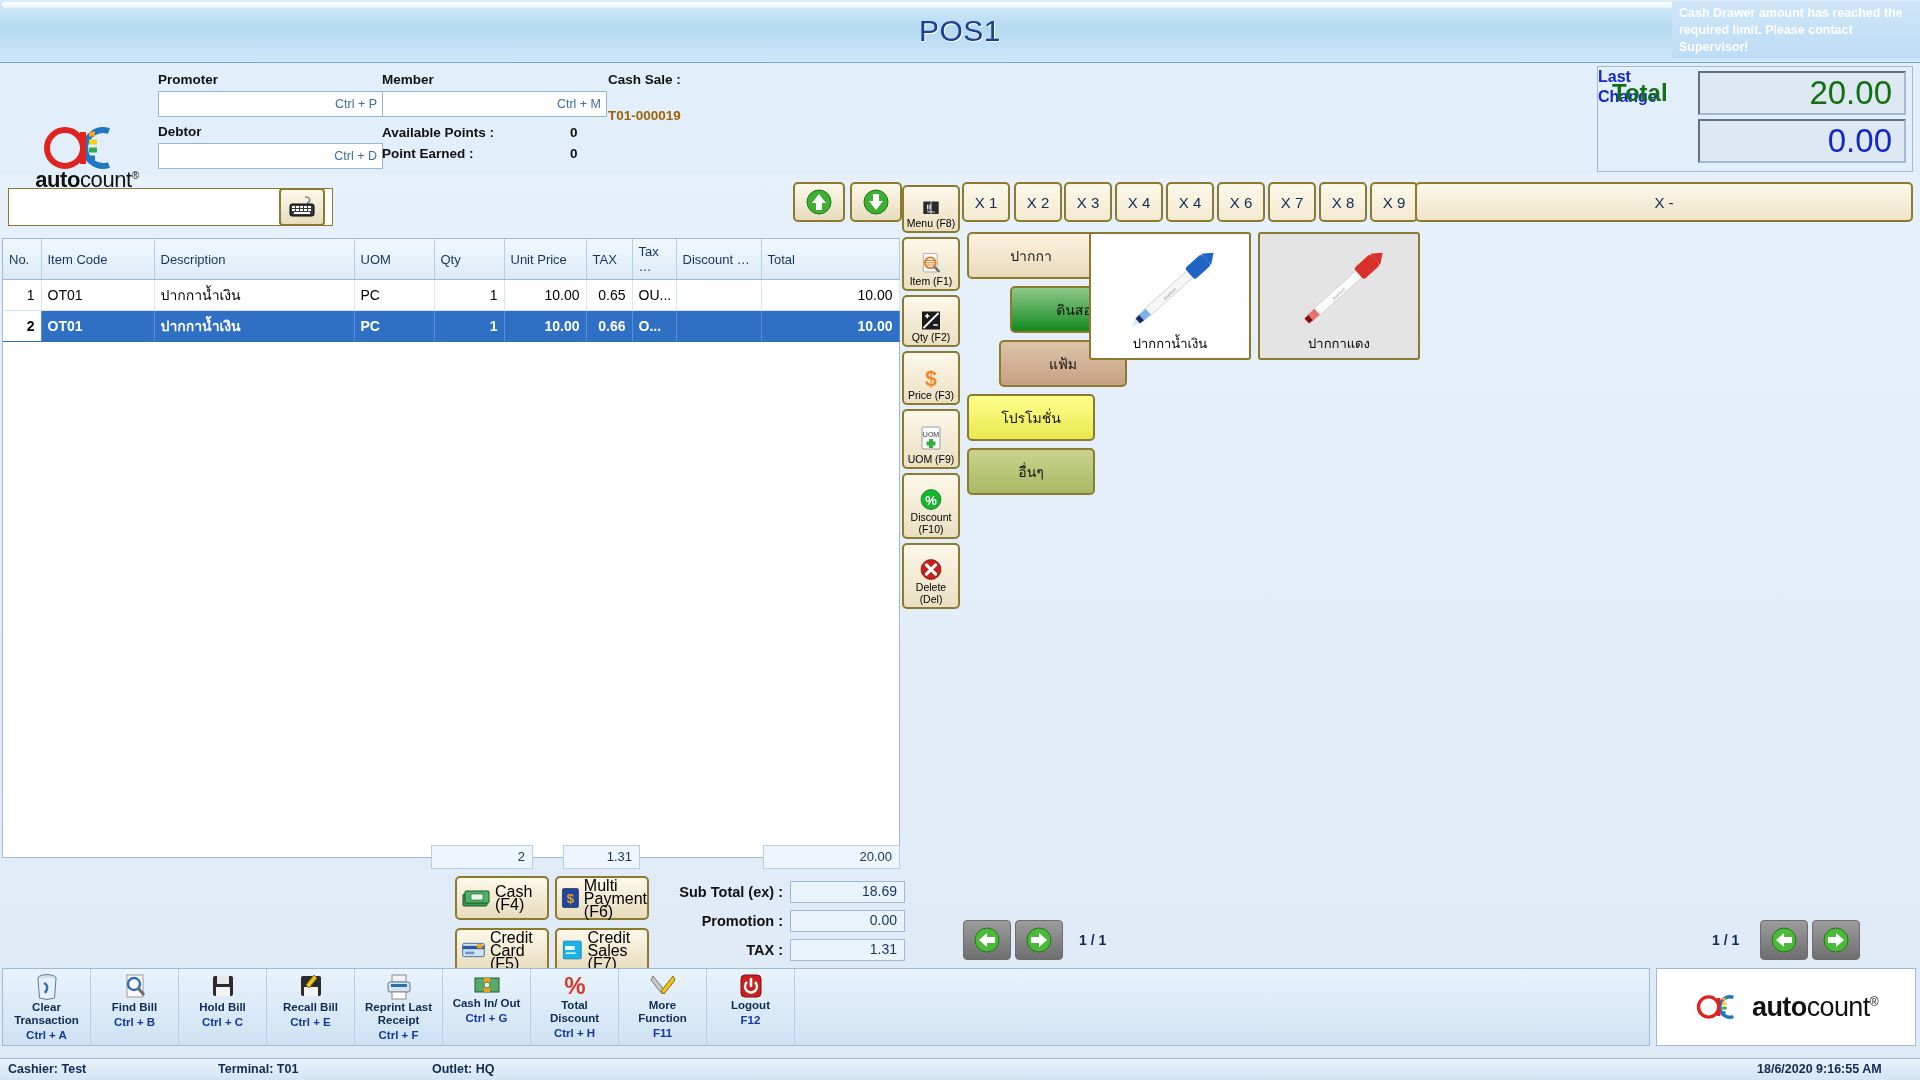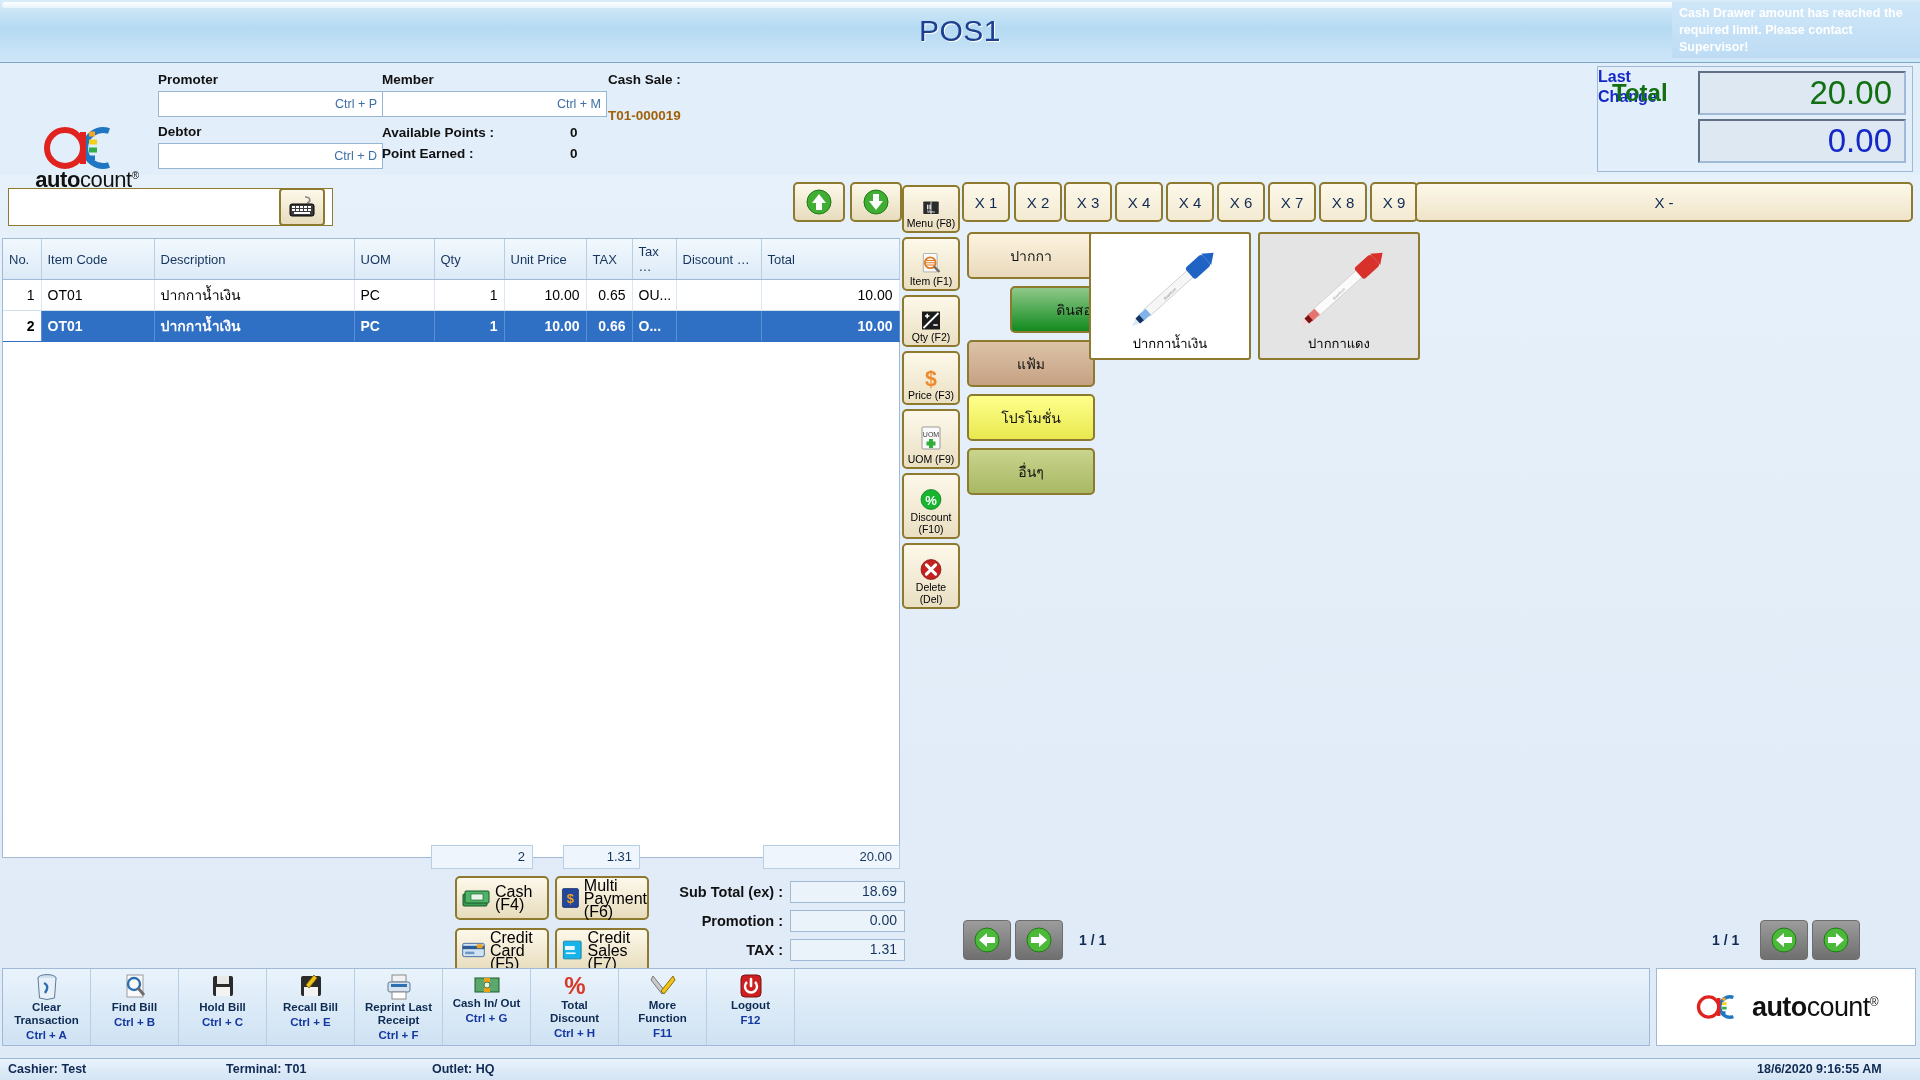--- a/index.html
+++ b/index.html
@@ -516,21 +516,21 @@
     <div class="xbtn" style="left:255px;">X 6</div>
     <div class="xbtn" style="left:306px;">X 7</div>
     <div class="xbtn" style="left:357px;">X 8</div>
     <div class="xbtn" style="left:408px;">X 9</div>
   </div>
   <div class="xwide">X -</div>
 
   <div class="cats">
     <div class="cat" style="background:linear-gradient(180deg,#fdf3e0,#e9d9bb);">ปากกา</div>
     <div class="cat" style="background:linear-gradient(180deg,#8fc98a,#128a1e);margin-left:43px;">ดินสอ</div>
-    <div class="cat" style="background:linear-gradient(180deg,#dcc3a7,#c6a184);">แฟ้ม</div>
+    <div class="cat" style="background:linear-gradient(180deg,#dcc3a7,#c6a184);margin-left:32px;">แฟ้ม</div>
     <div class="cat" style="background:linear-gradient(180deg,#ffff8d,#e8e84f);">โปรโมชั่น</div>
     <div class="cat" style="background:linear-gradient(180deg,#c9d48d,#a8b864);">อื่นๆ</div>
   </div>
 
   <div class="tiles">
     <div class="tile" style="left:0; background:#ffffff;">
       <svg class="pen-svg" width="120" height="100" viewBox="0 0 120 100">
         <g transform="rotate(-42 60 50)">
           <rect x="30" y="44" width="62" height="9" fill="#f6f6f6" stroke="#c9c9c9" stroke-width=".8"></rect>
           <rect x="88" y="41" width="22" height="15" rx="3" fill="#1f63c4"></rect>
@@ -690,18 +690,18 @@
       <path d="M50 9 L56 9" stroke="#f5a623" stroke-width="5"></path>
       <path d="M50 17 L58 17" stroke="#f3d01b" stroke-width="5"></path>
       <path d="M50 25 L58 25" stroke="#2fae4a" stroke-width="5"></path>
       <path d="M50 33 L56 33" stroke="#1f77c4" stroke-width="5"></path>
     </svg>
     <div style="font-size:27px; letter-spacing:-0.6px; color:#111;"><b style="font-weight:800;">auto</b><span>count</span><span style="font-size:12px; vertical-align:super;">®</span></div>
   </div>
 
   <div class="statusbar">
     <div class="sb" style="left:8px;">Cashier: Test</div>
-    <div class="sb" style="left:218px;margin-left:8px;">Terminal: T01</div>
+    <div class="sb" style="left:218px;">Terminal: T01</div>
     <div class="sb" style="left:432px;">Outlet: HQ</div>
     <div class="sb" style="left:1757px;">18/6/2020 9:16:55 AM</div>
   </div>
 
 </div>
 
 </body></html>

